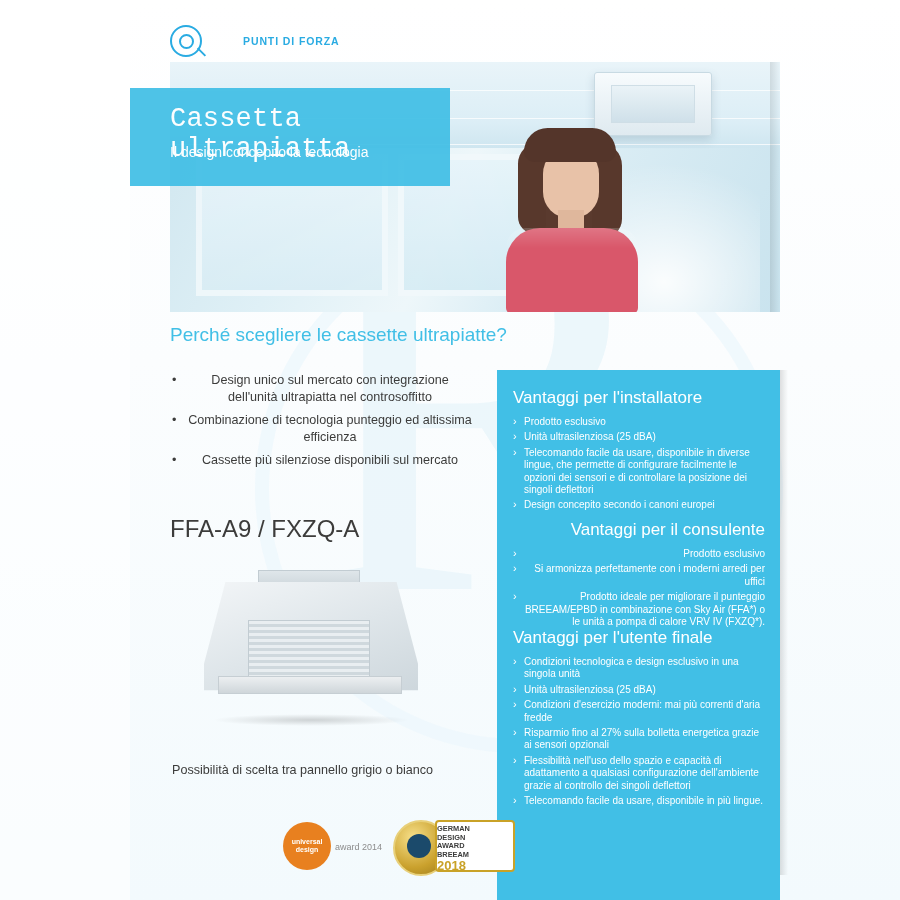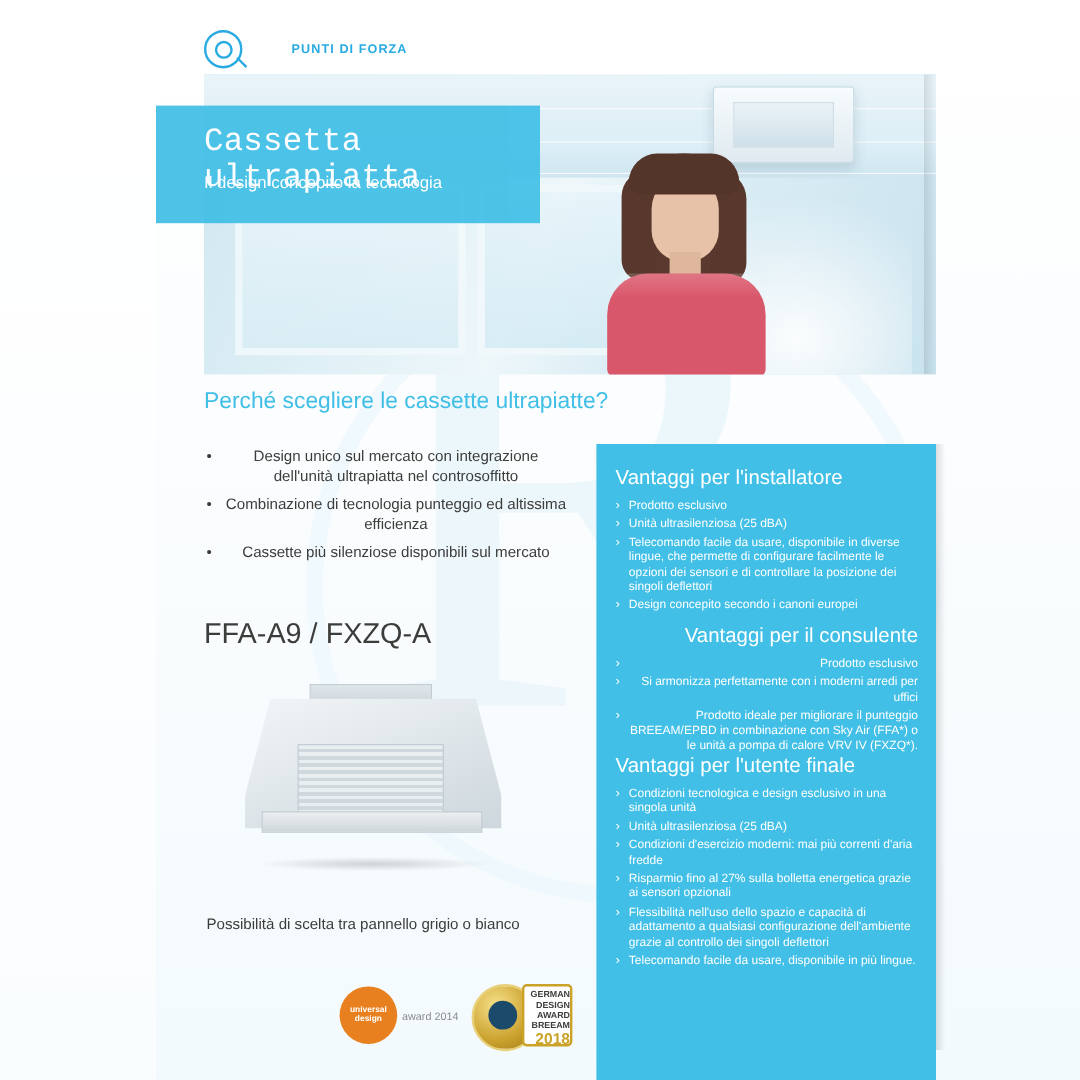--- a/index.html
+++ b/index.html
@@ -258,24 +258,24 @@
   .award-seal{
     position:absolute;left:110px;top:2px;width:52px;height:52px;border-radius:50%;
     background:radial-gradient(circle at 35% 30%,#f7e08a,#caa12d 60%,#9b7a19);
     border:2px solid #e8d07a;
   }
   .award-seal:after{
     content:"";position:absolute;left:12px;top:12px;width:24px;height:24px;
     border-radius:50%;background:#1b4a6b;
   }
   .award-gda{
-    position:absolute;left:152px;top:2px;width:42px;height:52px;
+    position:absolute;left:152px;top:2px;width:80px;height:52px;
     border:2px solid #c9a227;border-radius:4px;
     background:#fff;color:#3c3c3b;
-    font-size:7.4px;line-height:8.6px;font-weight:bold;text-align:right;
+    font-size:7.4px;line-height:8.6px;font-weight:bold;text-align:left;
     padding-top:3px;box-sizing:border-box;
   }
   .award-gda .yr{font-size:13px;line-height:14px;color:#c9a227;}
   
   .left-strip{
     position:absolute;left:0;top:0;width:130px;height:900px;background:#ffffff;opacity:.55;
   }
 </style>
 </head>
 <body>

